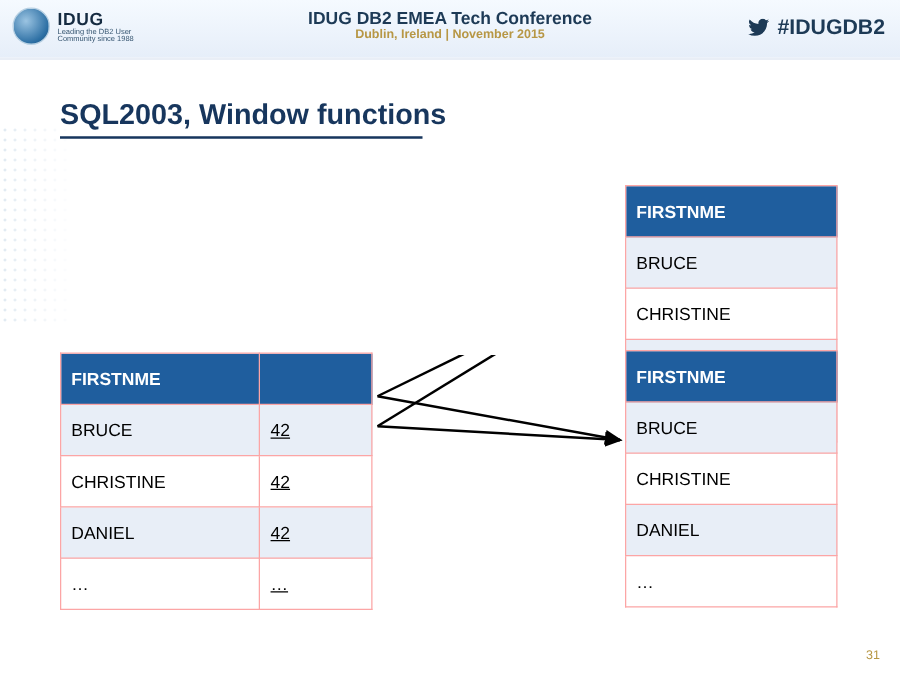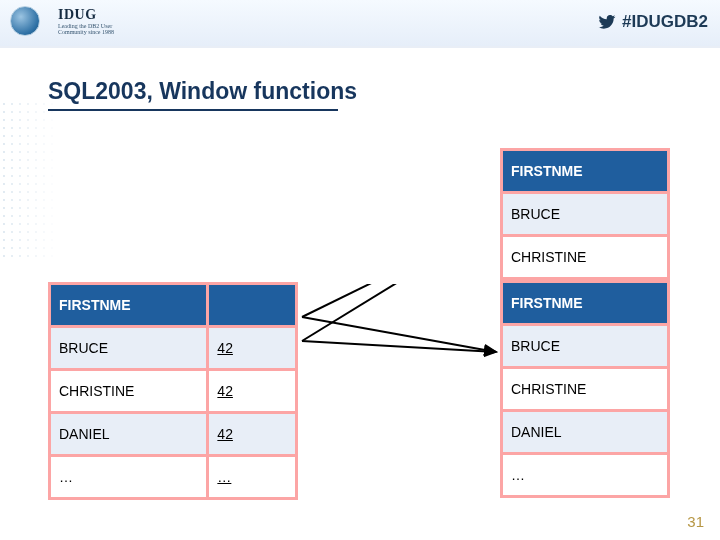--- a/index.html
+++ b/index.html
@@ -2,21 +2,21 @@
 <html><head>
 <meta charset="utf-8">
 <style>
   * { box-sizing: border-box; margin: 0; padding: 0; }
   html, body { width: 720px; height: 540px; background: #fff; font-family: "Segoe UI", Arial, sans-serif; overflow: hidden; }
   .slide { position: relative; width: 720px; height: 540px; }
 
   
   .hdr { position: relative; height: 48px; border-bottom: 2px solid #e9eef6; }
   .hdr-inner { position: absolute; left: 0; right: 0; top: 0; height: 46px; background: linear-gradient(#f5faff,#e6eef9); }
-  .logo { position: absolute; left: 10px; top: 6px; display: flex; align-items: center; gap: 18px; font-family: Liberation Serif, serif; }
+  .logo { position: absolute; left: 10px; top: 6px; display: flex; align-items: center; gap: 6px; }
   .globe { width: 30px; height: 30px; border-radius: 50%; background: radial-gradient(circle at 35% 35%, #9bc4e2, #2b6ea3 70%, #214f72); border: 1px solid #b7d0e3; }
   .logo-txt { display: flex; flex-direction: column; }
   .logo-main { font-size: 14px; font-weight: 700; color: #152b41; letter-spacing: 0.5px; }
   .logo-sub { font-size: 6px; color: #385772; line-height: 1; }
   .conf { position: absolute; left: 50%; top: 6px; transform: translateX(-50%); text-align: center; }
   .conf-title { font-size: 14px; font-weight: 700; color: #1d3a56; }
   .conf-sub { font-size: 10px; font-weight: 600; color: #b79745; }
   .hash { position: absolute; right: 12px; top: 12px; display: flex; align-items: center; gap: 6px; }
   .bird { width: 18px; height: 14px; }
   .hash-txt { font-size: 17px; font-weight: 700; color: #1d3a56; }
@@ -25,50 +25,54 @@
   .dots { position: absolute; left: 0; top: 100px; width: 60px; height: 160px; background:
     radial-gradient(circle, #c6d7e6 1.2px, transparent 1.3px) 0 0 / 8px 8px,
     #fff; opacity: 0.55; mask-image: linear-gradient(to right, #000, transparent); -webkit-mask-image: linear-gradient(to right, #000, transparent); }
 
   .title { position: absolute; left: 48px; top: 78px; font-size: 23px; font-weight: 700; color: #17365d; }
   .title-underline { position: absolute; left: 48px; top: 109px; width: 290px; height: 2px; background: #17365d; }
 
   .sql { position: absolute; left: 48px; top: 148px; font-family: Consolas, "Courier New", monospace; font-size: 17px; line-height: 1.4; color: #222; white-space: pre; }
 
   .tbl { position: absolute; border-collapse: collapse; font-size: 14px; }
-  .tbl th, .tbl td { border: 3px solid #fca5a5; padding: 12px 8px; text-align: left; height: 22px; }
+  .tbl th, .tbl td { border: 1px solid #fca5a5; padding: 12px 8px; text-align: left; height: 22px; }
   .tbl th { background: #1f5e9e; color: #fff; font-weight: 600; }
   .tbl tr:nth-child(even) td { background: #e8eef7; }
   .tbl tr:nth-child(odd) td { background: #fff; }
   .num { text-align: right; }
 
   #tblLeft { left: 48px; top: 282px; width: 250px; }
   #tblLeft th:first-child, #tblLeft td:first-child { width: 160px; }
   #tblLeft th:last-child, #tblLeft td:last-child { width: 90px; text-decoration: underline; }
 
   #tblTop { left: 500px; top: 148px; width: 170px; }
   #tblBot { left: 500px; top: 280px; width: 170px; }
 
   .arrows { position: absolute; left: 300px; top: 284px; width: 200px; height: 110px; pointer-events: none; }
 
-  .pg { position: absolute; right: 16px; bottom: 10px; font-size: 15px; color: #b79745; }
+  .pg { position: absolute; right: 16px; bottom: 10px; font-size: 10px; color: #b79745; }
 </style>
 </head>
 <body>
 <div class="slide">
 
 <div class="hdr">
   <div class="hdr-inner"></div>
   <div class="logo">
     <div class="globe"></div>
     <div class="logo-txt">
       <span class="logo-main">IDUG</span>
       <span class="logo-sub">Leading the DB2 User</span>
       <span class="logo-sub">Community since 1988</span>
     </div>
+  </div>
+  <div class="conf">
+    <div class="conf-title">IDUG DB2 EMEA Tech Conference</div>
+    <div class="conf-sub">Dublin, Ireland  |  November 2015</div>
   </div>
   <div class="hash">
     <svg class="bird" viewBox="0 0 24 20">
       <path fill="#1d3a56" d="M24 2.4a9.8 9.8 0 0 1-2.8.8 4.9 4.9 0 0 0 2.1-2.7 9.8 9.8 0 0 1-3.1 1.2A4.9 4.9 0 0 0 11.7 6a13.9 13.9 0 0 1-10-5.1 4.9 4.9 0 0 0 1.5 6.6A4.9 4.9 0 0 1 1 6.9v.1a4.9 4.9 0 0 0 3.9 4.8 4.9 4.9 0 0 1-2.2.1 4.9 4.9 0 0 0 4.6 3.4A9.9 9.9 0 0 1 0 17.3a13.9 13.9 0 0 0 7.5 2.2c9.1 0 14-7.5 14-14v-.6A10 10 0 0 0 24 2.4z"></path>
     </svg>
     <span class="hash-txt">#IDUGDB2</span>
   </div>
 </div>
 
 <div class="dots"></div>

